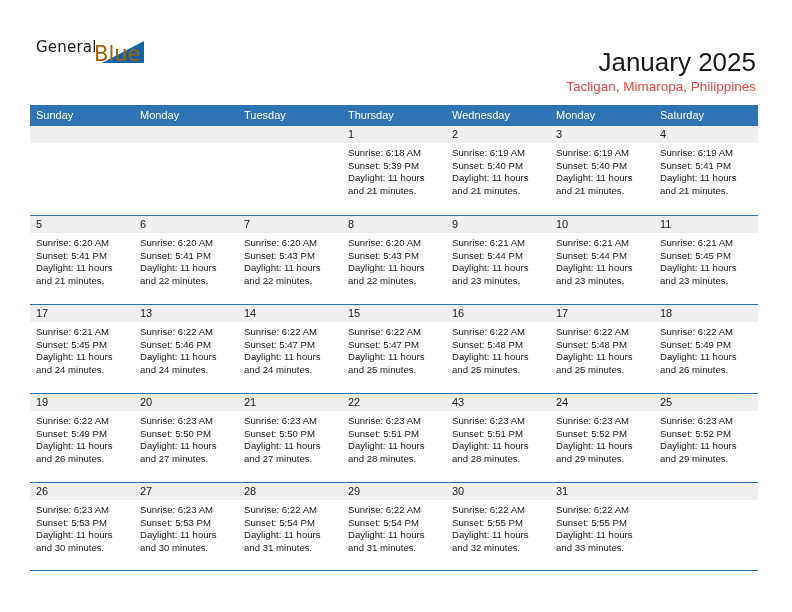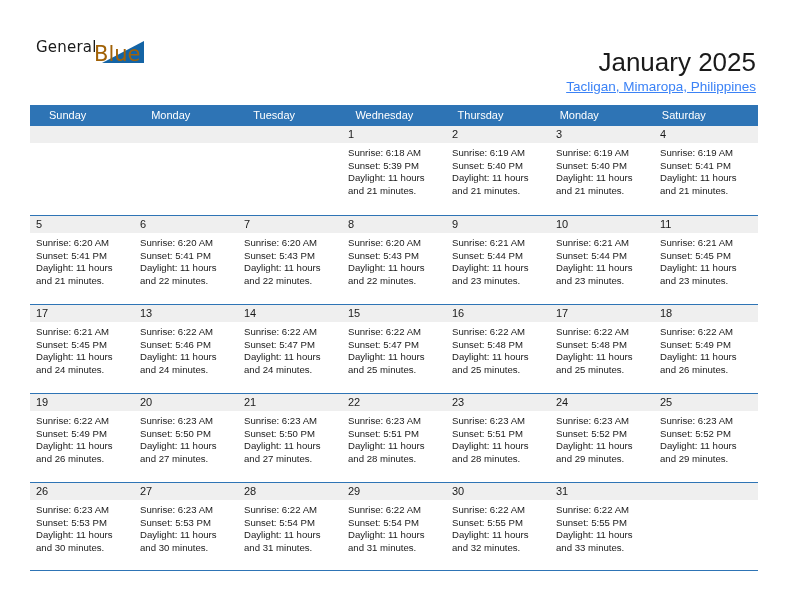--- a/index.html
+++ b/index.html
@@ -58,38 +58,36 @@
     font-size: 26px;
     color: #1a1a1a;
     text-align: right;
     white-space: nowrap;
   }
   .subtitle {
     position: absolute;
     right: 36px;
     top: 79px;
     font-size: 13.5px;
-    color: #3b82f6;
+    color: #ef4444;
     text-align: left;
     white-space: nowrap;
-    text-decoration: underline;
   }
 
   
   .calendar {
     position: absolute;
     left: 30px;
     top: 105px;
     width: 728px;
   }
   .weekdays {
     display: flex;
     background: #2e74b5;
     height: 21px;
-    padding-left: 13px;
   }
   .weekday {
     flex: 1 1 0;
     color: #ffffff;
     font-size: 11px;
     line-height: 21px;
     padding-left: 6px;
     box-sizing: border-box;
     white-space: nowrap;
   }
@@ -147,22 +145,22 @@
   </div>
 
   <div class="title">January 2025</div>
   <div class="subtitle">Tacligan, Mimaropa, Philippines</div>
 
   <div class="calendar">
     <div class="weekdays">
       <div class="weekday">Sunday</div>
       <div class="weekday">Monday</div>
       <div class="weekday">Tuesday</div>
+      <div class="weekday">Thursday</div>
       <div class="weekday">Wednesday</div>
-      <div class="weekday">Thursday</div>
       <div class="weekday">Monday</div>
       <div class="weekday">Saturday</div>
     </div>
 
     <div class="week first">
       <div class="day empty">
         <div class="daynum"></div>
       </div>
       <div class="day empty">
         <div class="daynum"></div>
@@ -371,21 +369,21 @@
       <div class="day">
         <div class="daynum">22</div>
         <div class="info">
           <div>Sunrise: 6:23 AM</div>
           <div>Sunset: 5:51 PM</div>
           <div>Daylight: 11 hours</div>
           <div>and 28 minutes.</div>
         </div>
       </div>
       <div class="day">
-        <div class="daynum">23</div>
+        <div class="daynum">43</div>
         <div class="info">
           <div>Sunrise: 6:23 AM</div>
           <div>Sunset: 5:51 PM</div>
           <div>Daylight: 11 hours</div>
           <div>and 28 minutes.</div>
         </div>
       </div>
       <div class="day">
         <div class="daynum">24</div>
         <div class="info">

